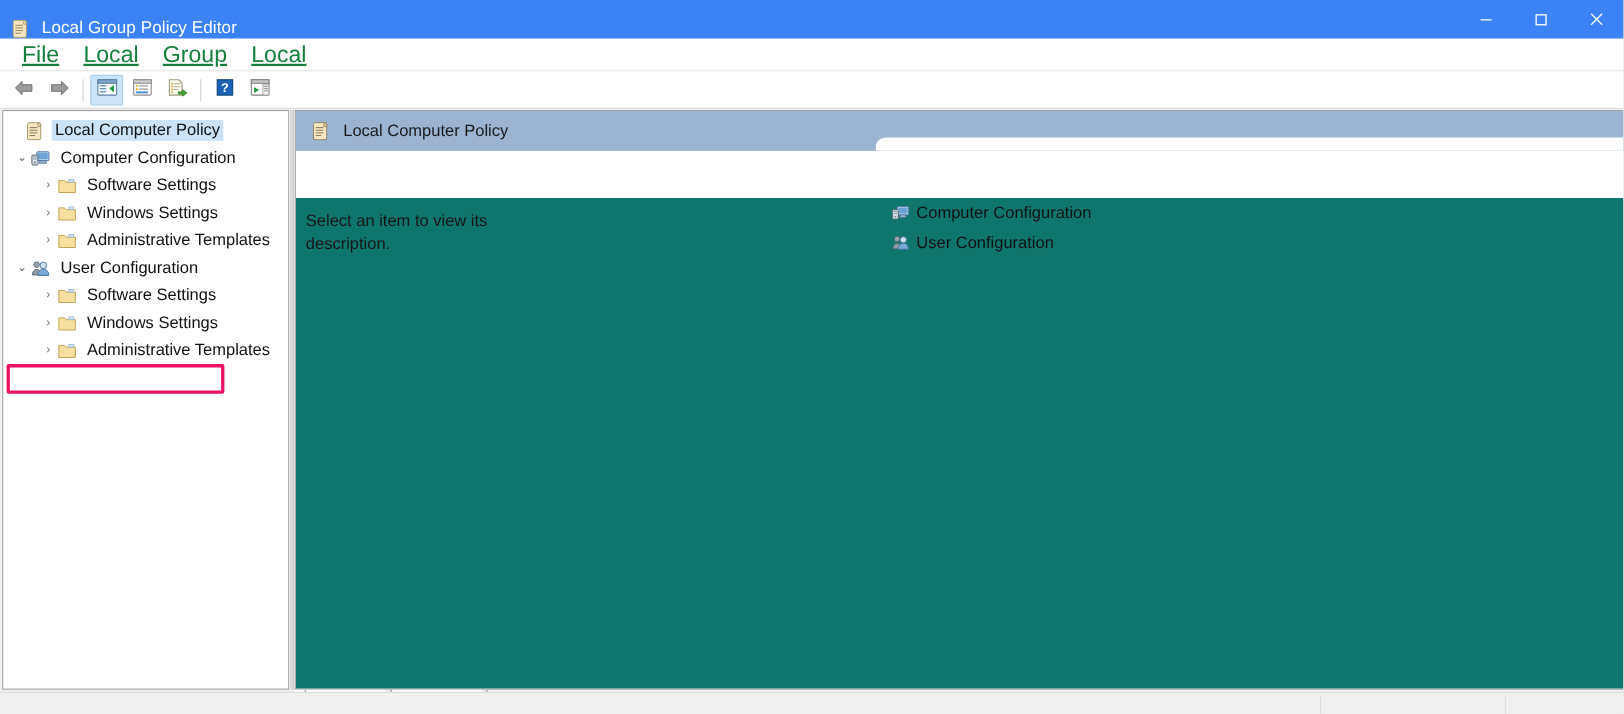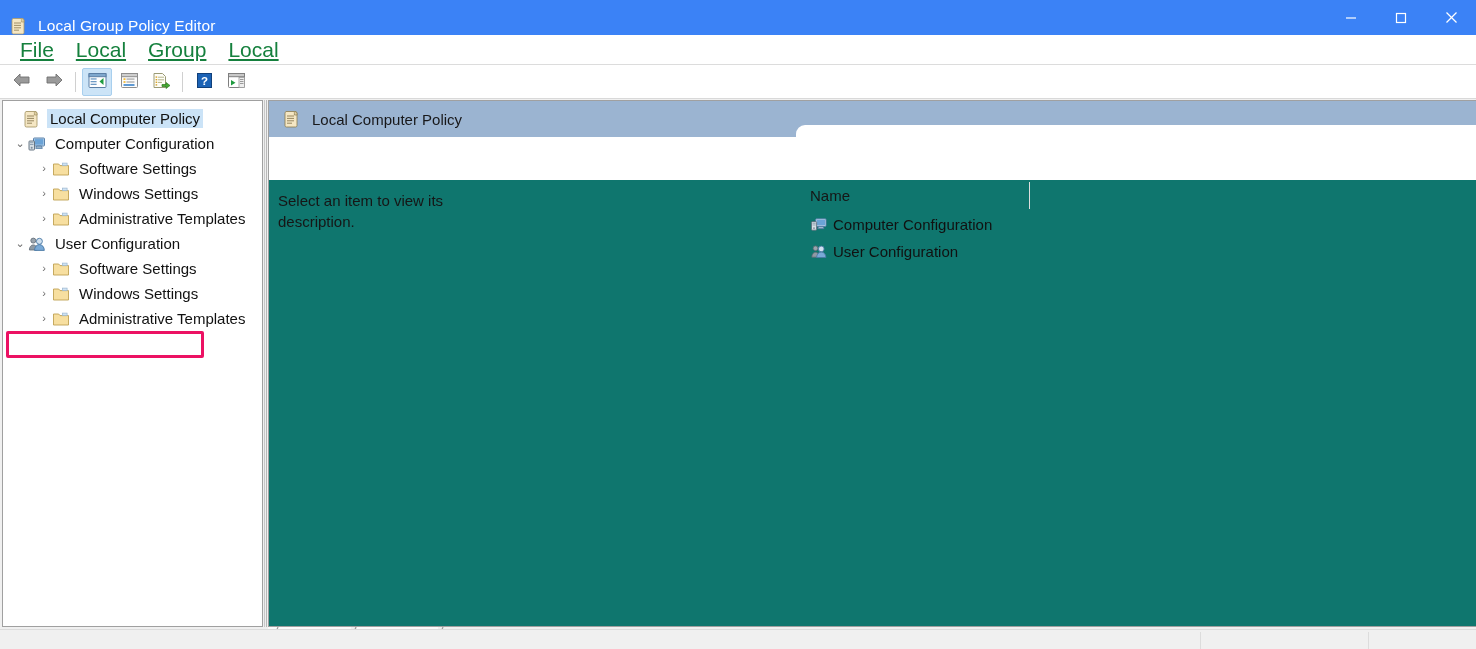--- a/index.html
+++ b/index.html
@@ -646,24 +646,20 @@
       </div>
     </div>
 
     <div class="content-body">
 
       <div class="desc-panel">
         <div class="desc-text">Select an item to view its description.</div>
       </div>
 
       <div class="list-panel">
-        <div class="col-header">
-          <span class="colname">Name</span>
-          <span class="col-divider"></span>
-        </div>
 
         <div class="list-row">
           <span class="licon">
             <svg width="18" height="17" viewBox="0 0 18 18">
               <rect x="5.5" y="3" width="11" height="8" rx="0.8" fill="#bcd7ef" stroke="#4b75a0" stroke-width="0.9"></rect>
               <rect x="6.6" y="4.1" width="8.8" height="5.6" fill="#6ba3d6"></rect>
               <path d="M8.5 11 h5 l0.8 2.4 h-6.6 z" fill="#9fb8cc" stroke="#4b75a0" stroke-width="0.8"></path>
               <rect x="1" y="6" width="5.5" height="9" rx="0.8" fill="#d6dee4" stroke="#5a6a78" stroke-width="0.9"></rect>
               <rect x="2" y="7.2" width="3.5" height="1" fill="#8fa2b2"></rect>
               <rect x="2" y="9" width="3.5" height="1" fill="#8fa2b2"></rect>

